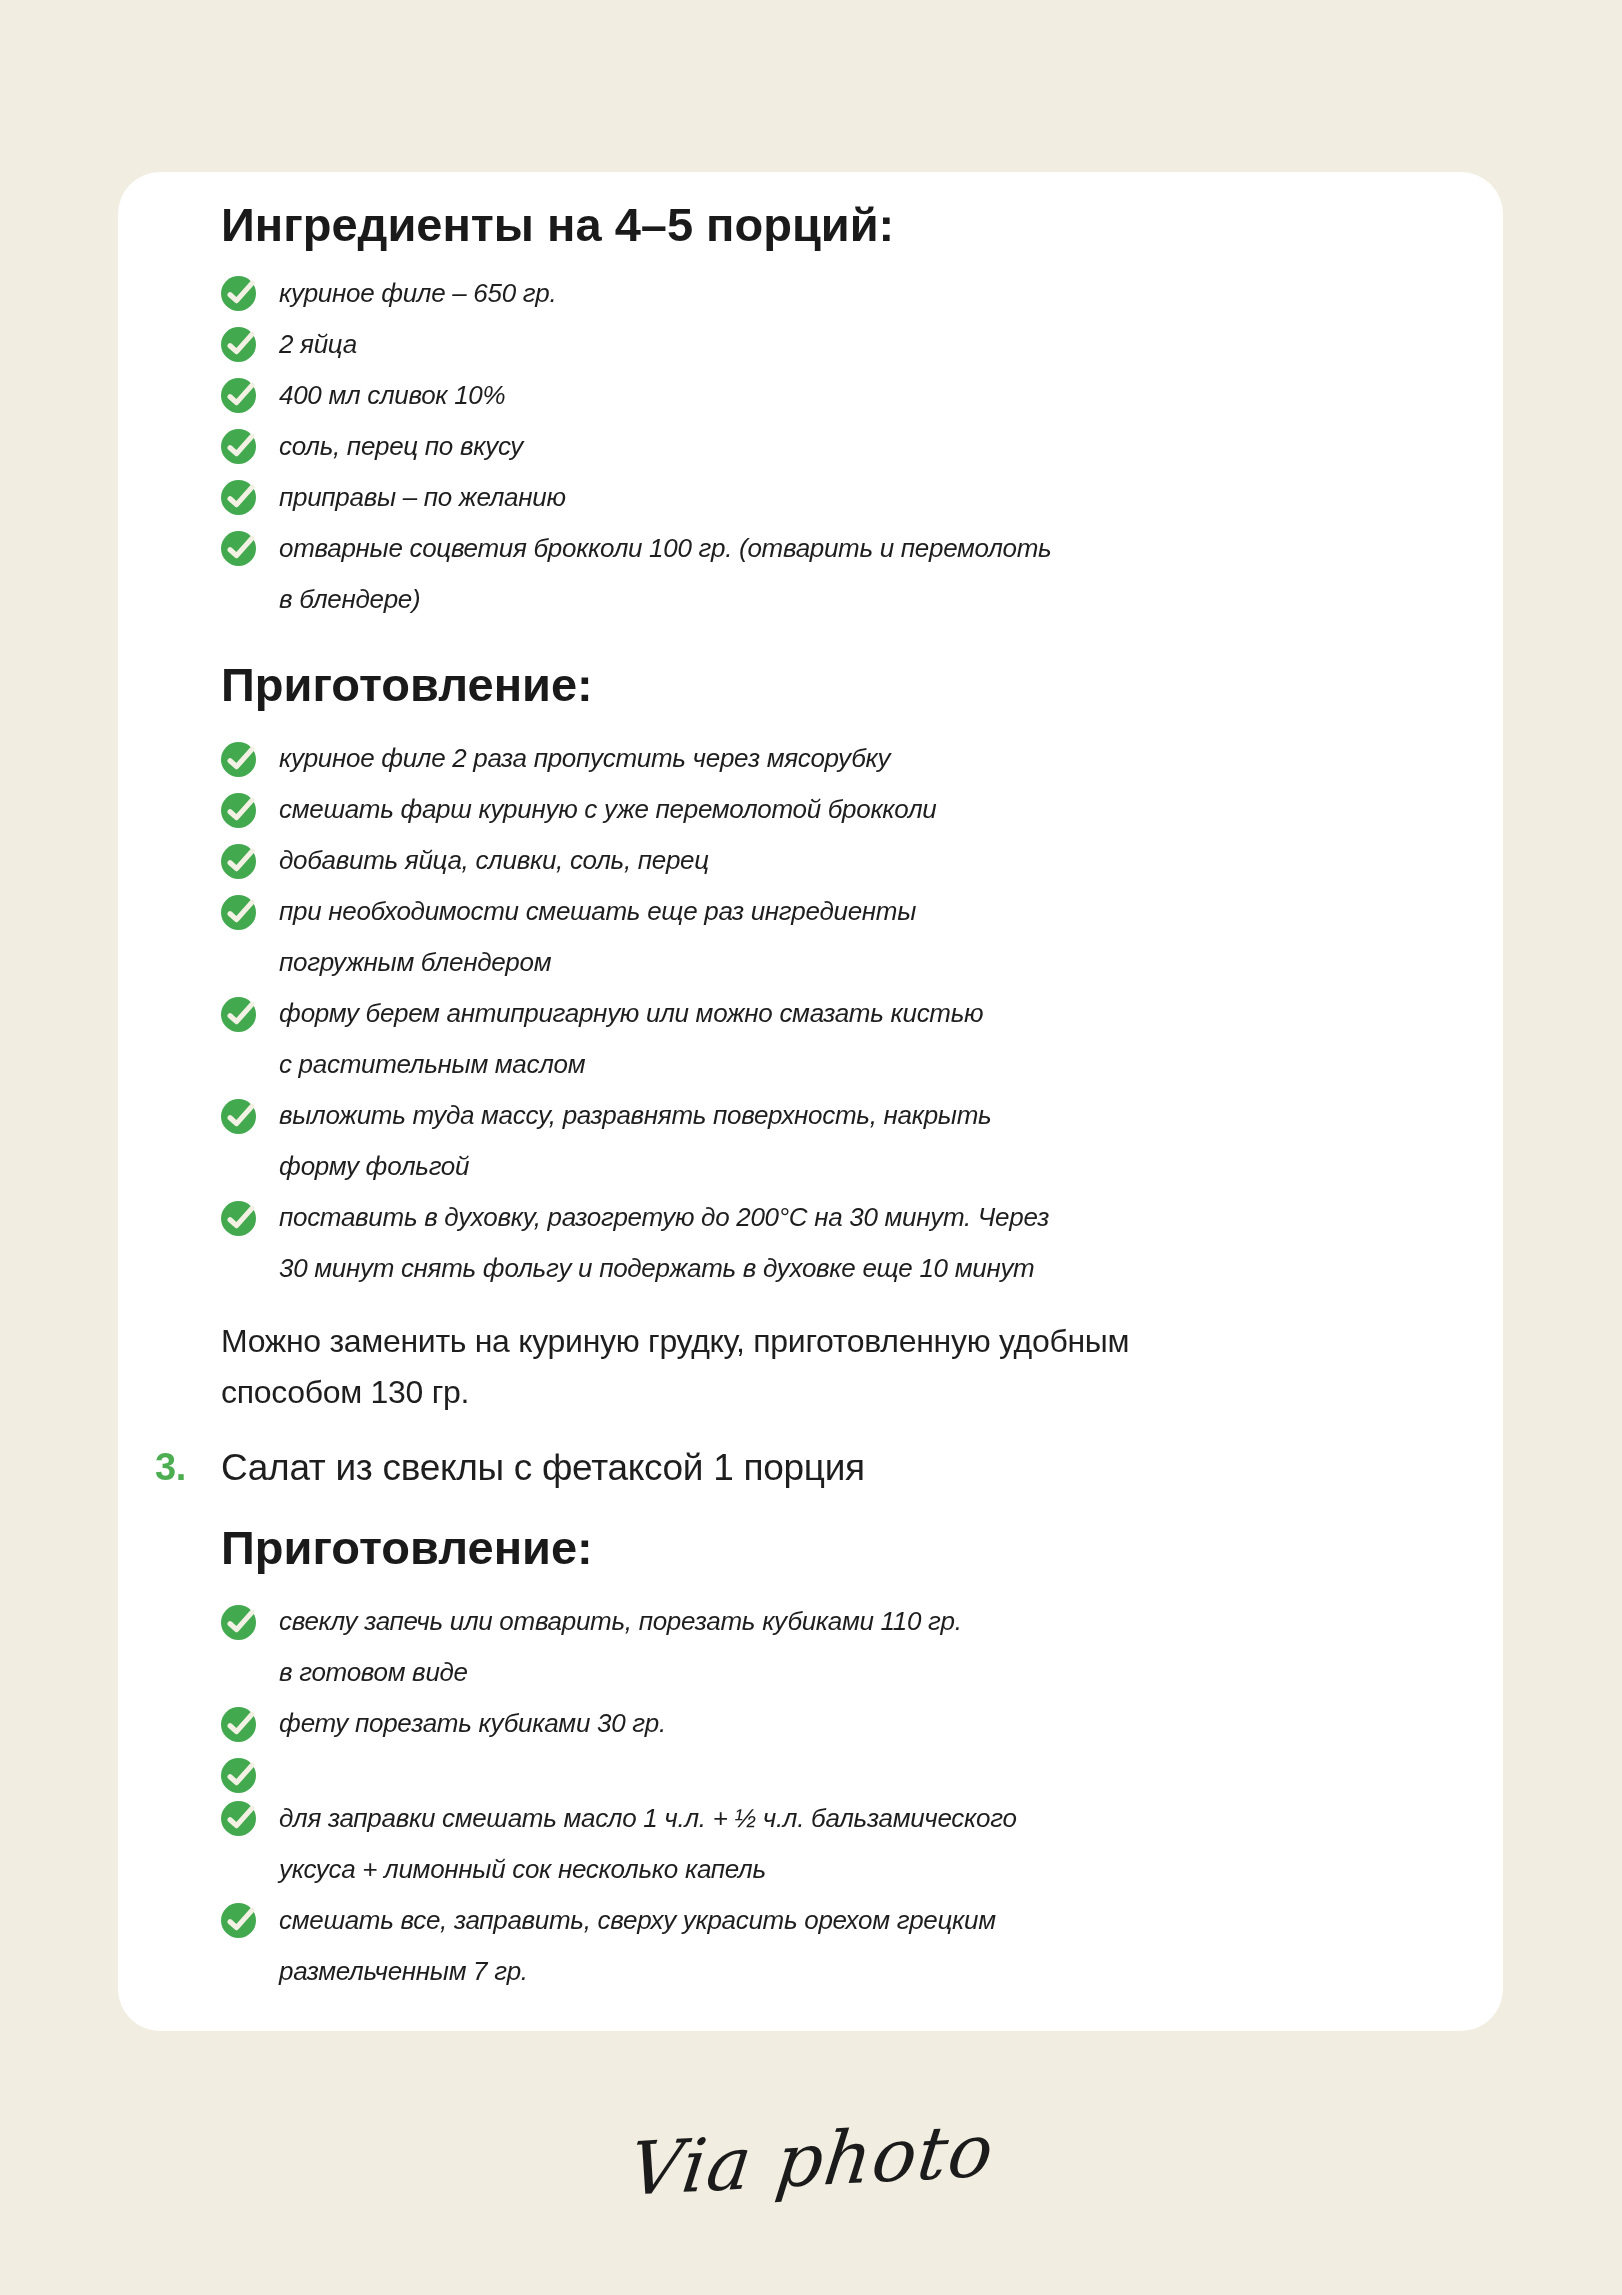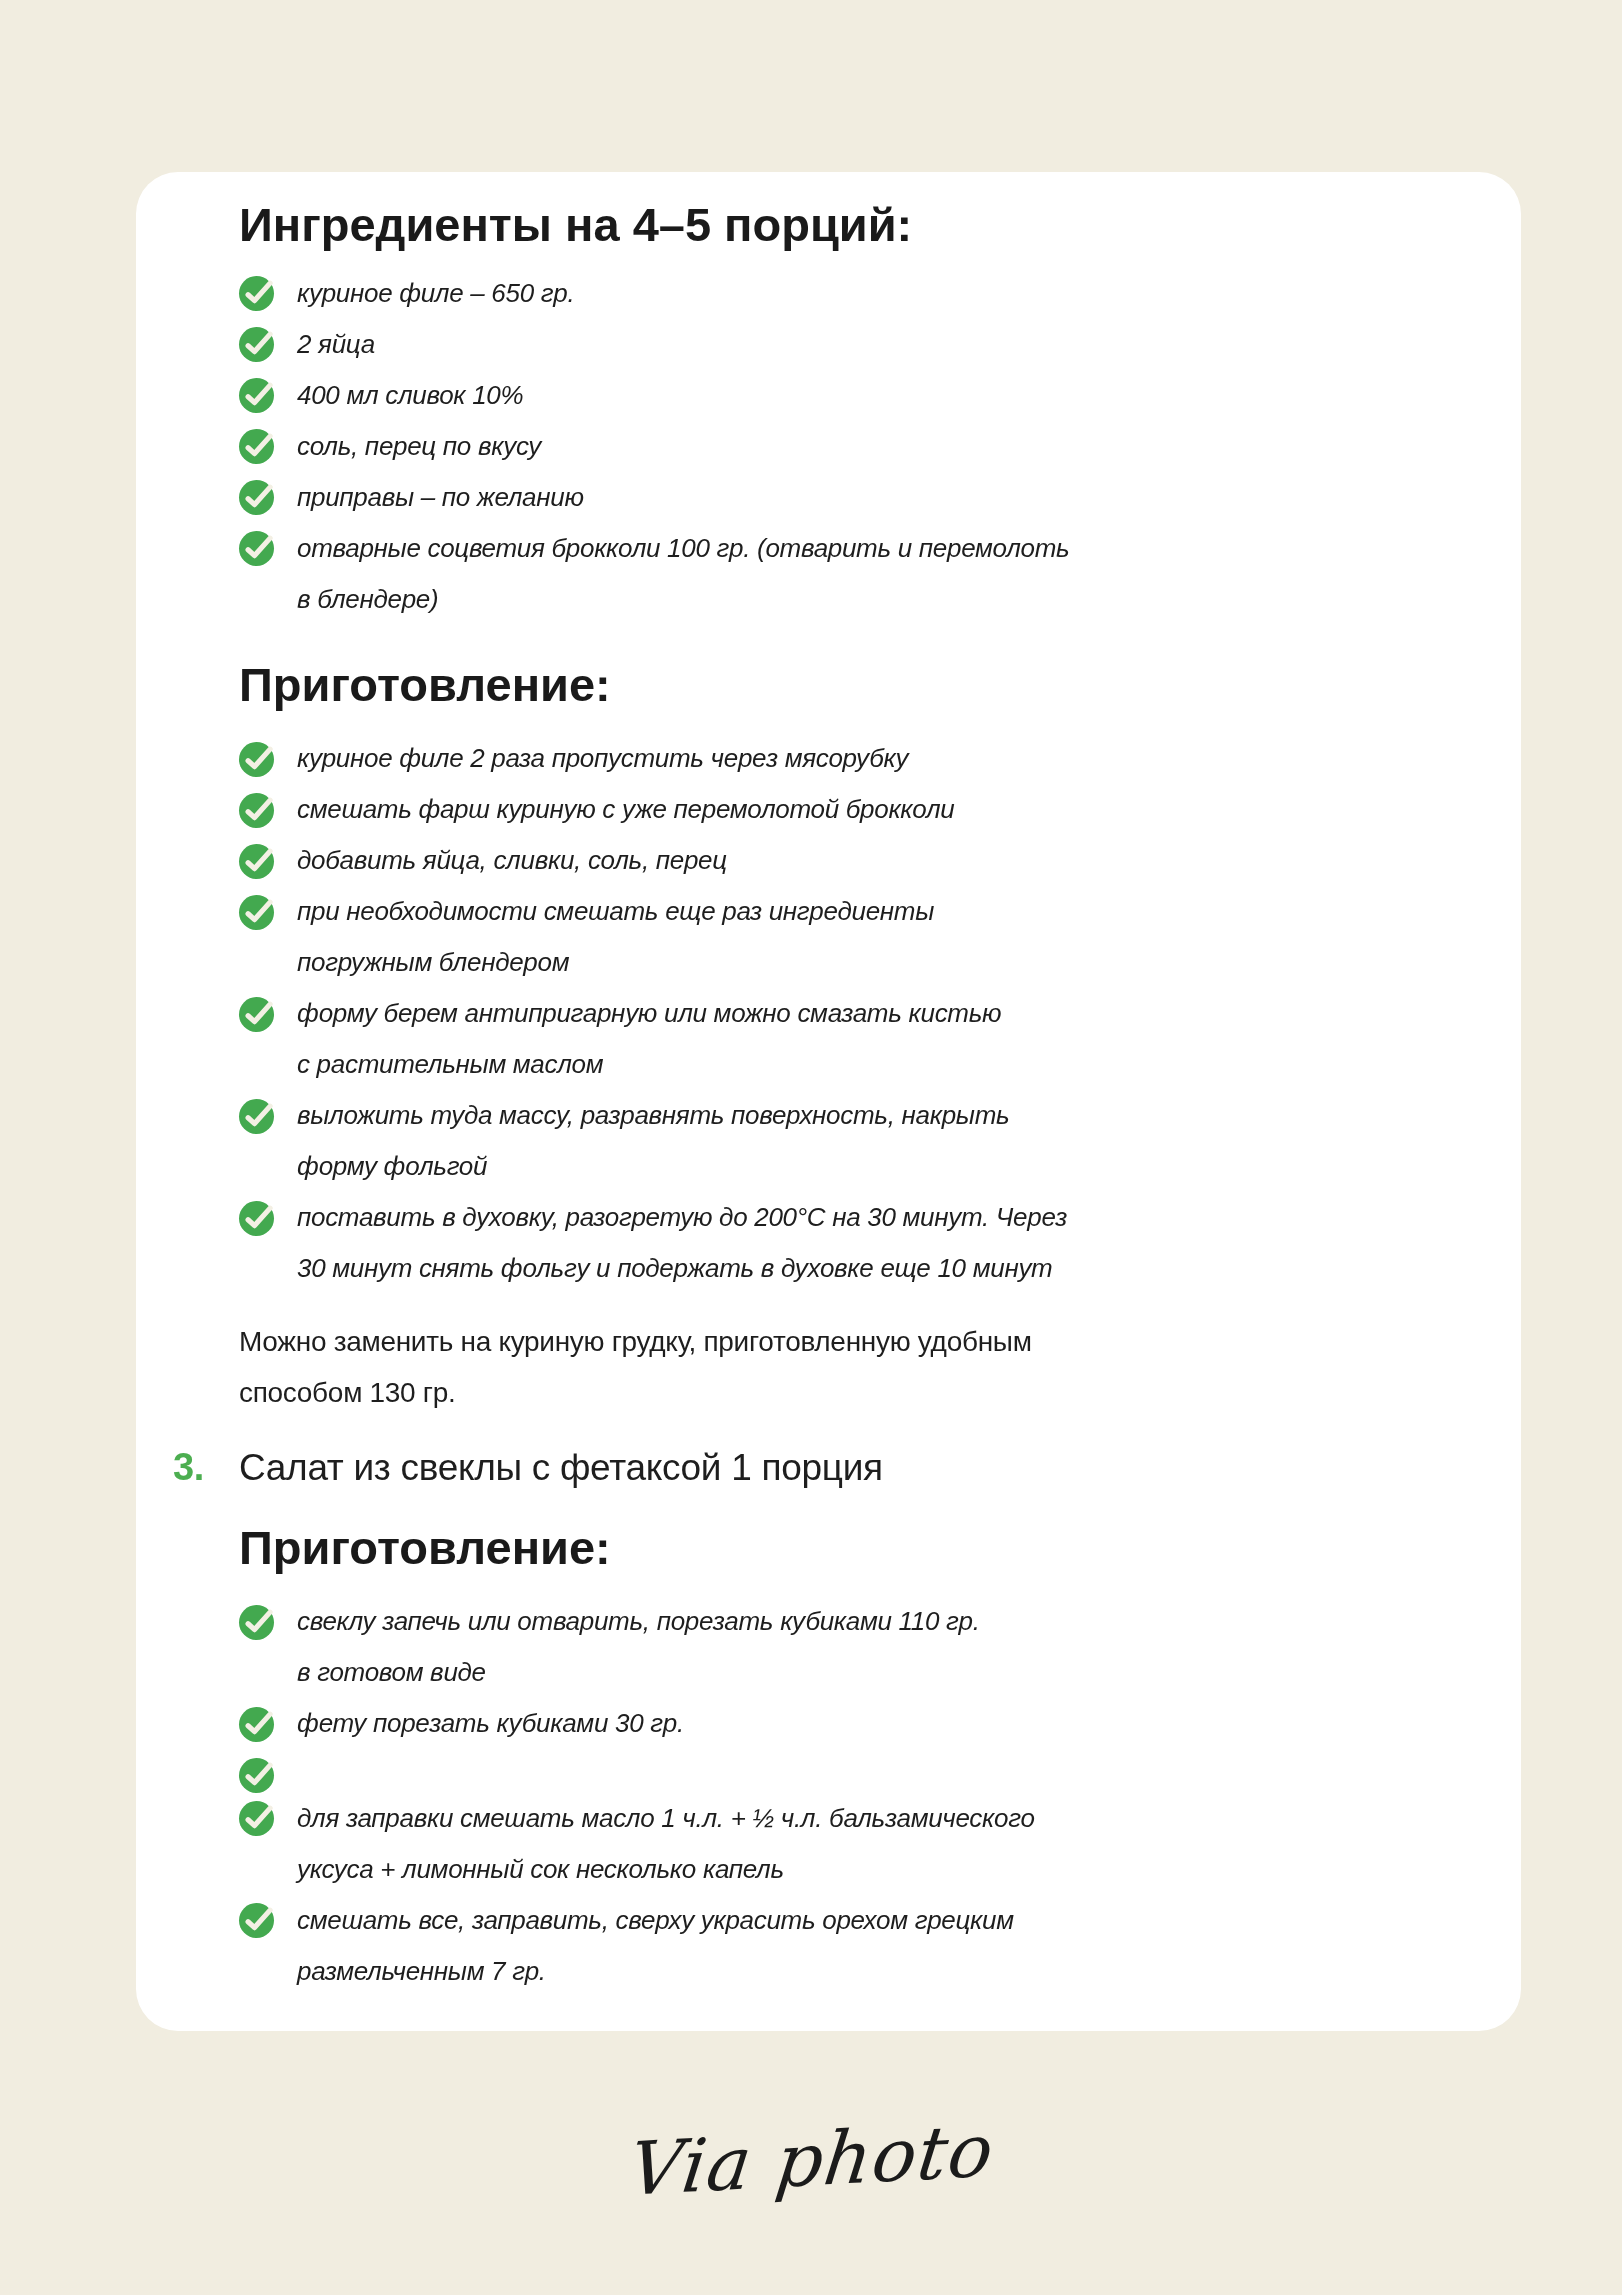--- a/index.html
+++ b/index.html
@@ -18,41 +18,40 @@
     width:1623px;height:2295px;position:relative;
     background:var(--bg);
     font-family:"Liberation Sans",sans-serif;
     color:var(--text);
     overflow:hidden;
   }
   .card{
     position:absolute;left:118px;top:172px;width:1385px;height:1859px;
     background:var(--card);border-radius:42px;
     padding:27px 85px 0 103px;
-    margin-left:18px;
   }
   .h{
     font-size:47px;line-height:51px;font-weight:700;color:var(--heading);
     letter-spacing:0;margin:0;
   }
   .h1{margin-bottom:17.7px;}
   .h2{margin-top:34px;margin-bottom:23.6px;}
   .h2b{margin-top:29px;margin-bottom:23.6px;}
   ul.check-list{list-style:none;margin:0;padding:0;}
   li.row{display:flex;align-items:flex-start;}
   .check{
     flex:0 0 auto;width:35px;height:35px;margin:8.5px 23px 0 0;
   }
   .check svg{display:block;overflow:visible;width:35px;height:35px;}
   .txt{
     font-size:26px;line-height:51px;letter-spacing:-0.3px;
     font-style:italic;white-space:pre-line;
   }
   .note{
-    font-size:28px;line-height:51px;letter-spacing:-0.3px;
+    font-size:32px;line-height:51px;letter-spacing:-0.3px;
     margin-top:22px;white-space:pre-line;
   }
   .numbered{
     position:relative;margin-top:23.6px;
     font-size:37px;line-height:51px;letter-spacing:-0.3px;
   }
   .numbered .num{
     position:absolute;left:-66px;top:0;
     color:var(--green-num);font-weight:700;font-size:38px;
   }

